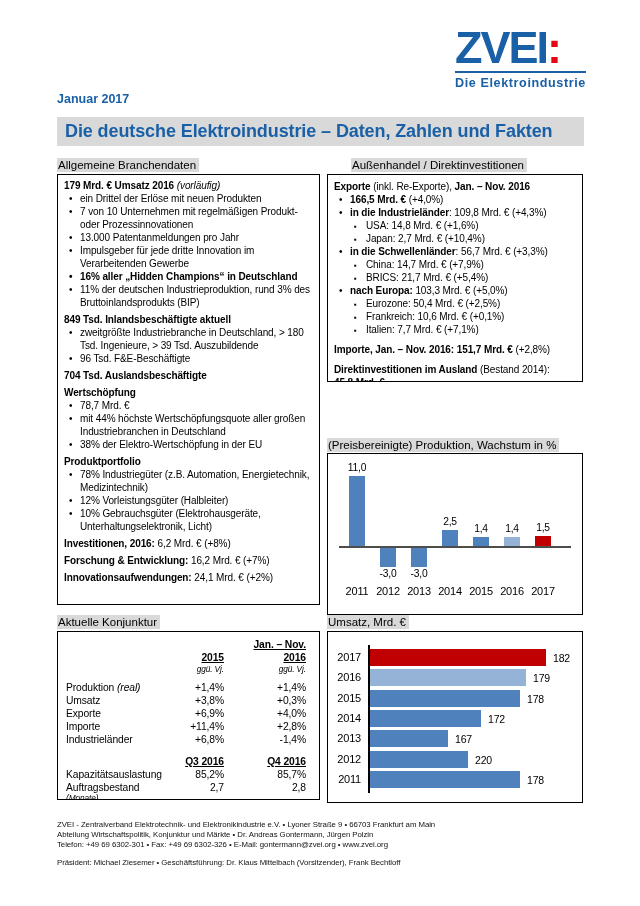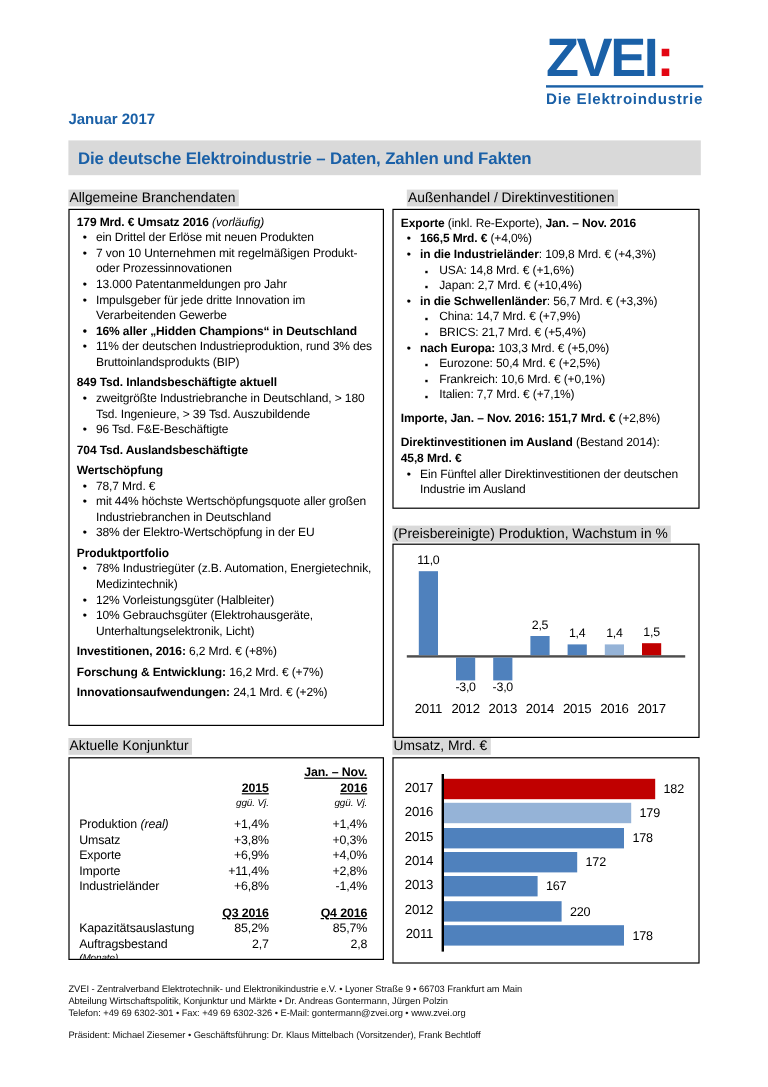--- a/index.html
+++ b/index.html
@@ -9,29 +9,29 @@
   }
   
   .logo { position:absolute; left:455px; top:28px; width:131px; }
   .logo-word { font-size:45px; line-height:40px; font-weight:bold; color:#1a60a7; letter-spacing:-2px; }
   .logo-colon { color:#e30613; letter-spacing:0; }
   .logo-rule { height:2px; background:#1a60a7; margin-top:3px; }
   .logo-tagline { margin-top:3px; font-size:12.6px; font-weight:bold; color:#1a60a7; letter-spacing:0.6px; white-space:nowrap; }
   
   .date { position:absolute; left:57px; top:92px; font-size:12.5px; font-weight:bold; color:#1a60a7; }
   .title-bar { position:absolute; left:57px; top:117px; width:527px; height:29px; background:#d9d9d9; display:flex; align-items:center; }
-  .title-bar .t { font-size:14px; font-weight:bold; color:#1a60a7; padding-left:8px; letter-spacing:-0.1px; white-space:nowrap; }
+  .title-bar .t { font-size:18px; font-weight:bold; color:#1a60a7; padding-left:8px; letter-spacing:-0.1px; white-space:nowrap; }
   
   .sec-label { position:absolute; font-size:11.5px; line-height:14px; color:#000; white-space:nowrap; }
   .sec-label .bg { background:#d9d9d9; padding:1px 3px 1px 1px; }
   
   .box { position:absolute; background:#fff; border:1.5px solid #000; box-sizing:border-box; overflow:hidden; }
   .textbox { font-size:10px; line-height:13px; letter-spacing:-0.1px; }
   #box-left   { left:57px;  top:174px; width:263px; height:431px; padding:4px 6px; }
-  #box-right  { left:327px; top:174px; width:256px; height:250px; padding:5px 6px; }
+  #box-right  { left:327px; top:174px; width:256px; height:208px; padding:5px 6px; }
   #box-prod   { left:327px; top:453px; width:256px; height:162px; }
   #box-konj   { left:57px;  top:631px; width:263px; height:169px; padding:6px 8px; }
   #box-umsatz { left:327px; top:631px; width:256px; height:172px; }
   
   .h { font-weight:bold; margin-top:4px; }
   .h:first-child { margin-top:0; }
   .it { font-style:italic; font-weight:normal; }
   .b { font-weight:bold; }
   .bullet { position:relative; padding-left:16px; }
   .bullet::before { content:"\2022"; position:absolute; left:5px; }
@@ -70,21 +70,21 @@
     <div class="logo-rule"></div>
     <div class="logo-tagline">Die Elektroindustrie</div>
   </div>
 
   <div class="date">Januar 2017</div>
   <div class="title-bar">
     <span class="t">Die deutsche Elektroindustrie – Daten, Zahlen und Fakten</span>
   </div>
 
   <div class="sec-label" style="left:57px; top:158px;"><span class="bg">Allgemeine Branchendaten</span></div>
-  <div class="sec-label" style="left:327px; top:158px;padding-left:12px;"><span class="bg">Außenhandel / Direktinvestitionen</span></div>
+  <div class="sec-label" style="left:339px; top:158px;padding-left:12px;"><span class="bg">Außenhandel / Direktinvestitionen</span></div>
   <div class="sec-label" style="left:327px; top:438px;"><span class="bg">(Preisbereinigte) Produktion, Wachstum in %</span></div>
   <div class="sec-label" style="left:57px; top:615px;"><span class="bg">Aktuelle Konjunktur</span></div>
   <div class="sec-label" style="left:327px; top:615px;"><span class="bg">Umsatz, Mrd. €</span></div>
 
   <div class="box textbox" id="box-left">
     <div class="h"><span class="b">179 Mrd. € Umsatz 2016 </span><span class="it">(vorläufig)</span></div>
     <div class="bullet">ein Drittel der Erlöse mit neuen Produkten</div>
     <div class="bullet">7 von 10 Unternehmen mit regelmäßigen Produkt- oder Prozessinnovationen</div>
     <div class="bullet">13.000 Patentanmeldungen pro Jahr</div>
     <div class="bullet">Impulsgeber für jede dritte Innovation im Verarbeitenden Gewerbe</div>

